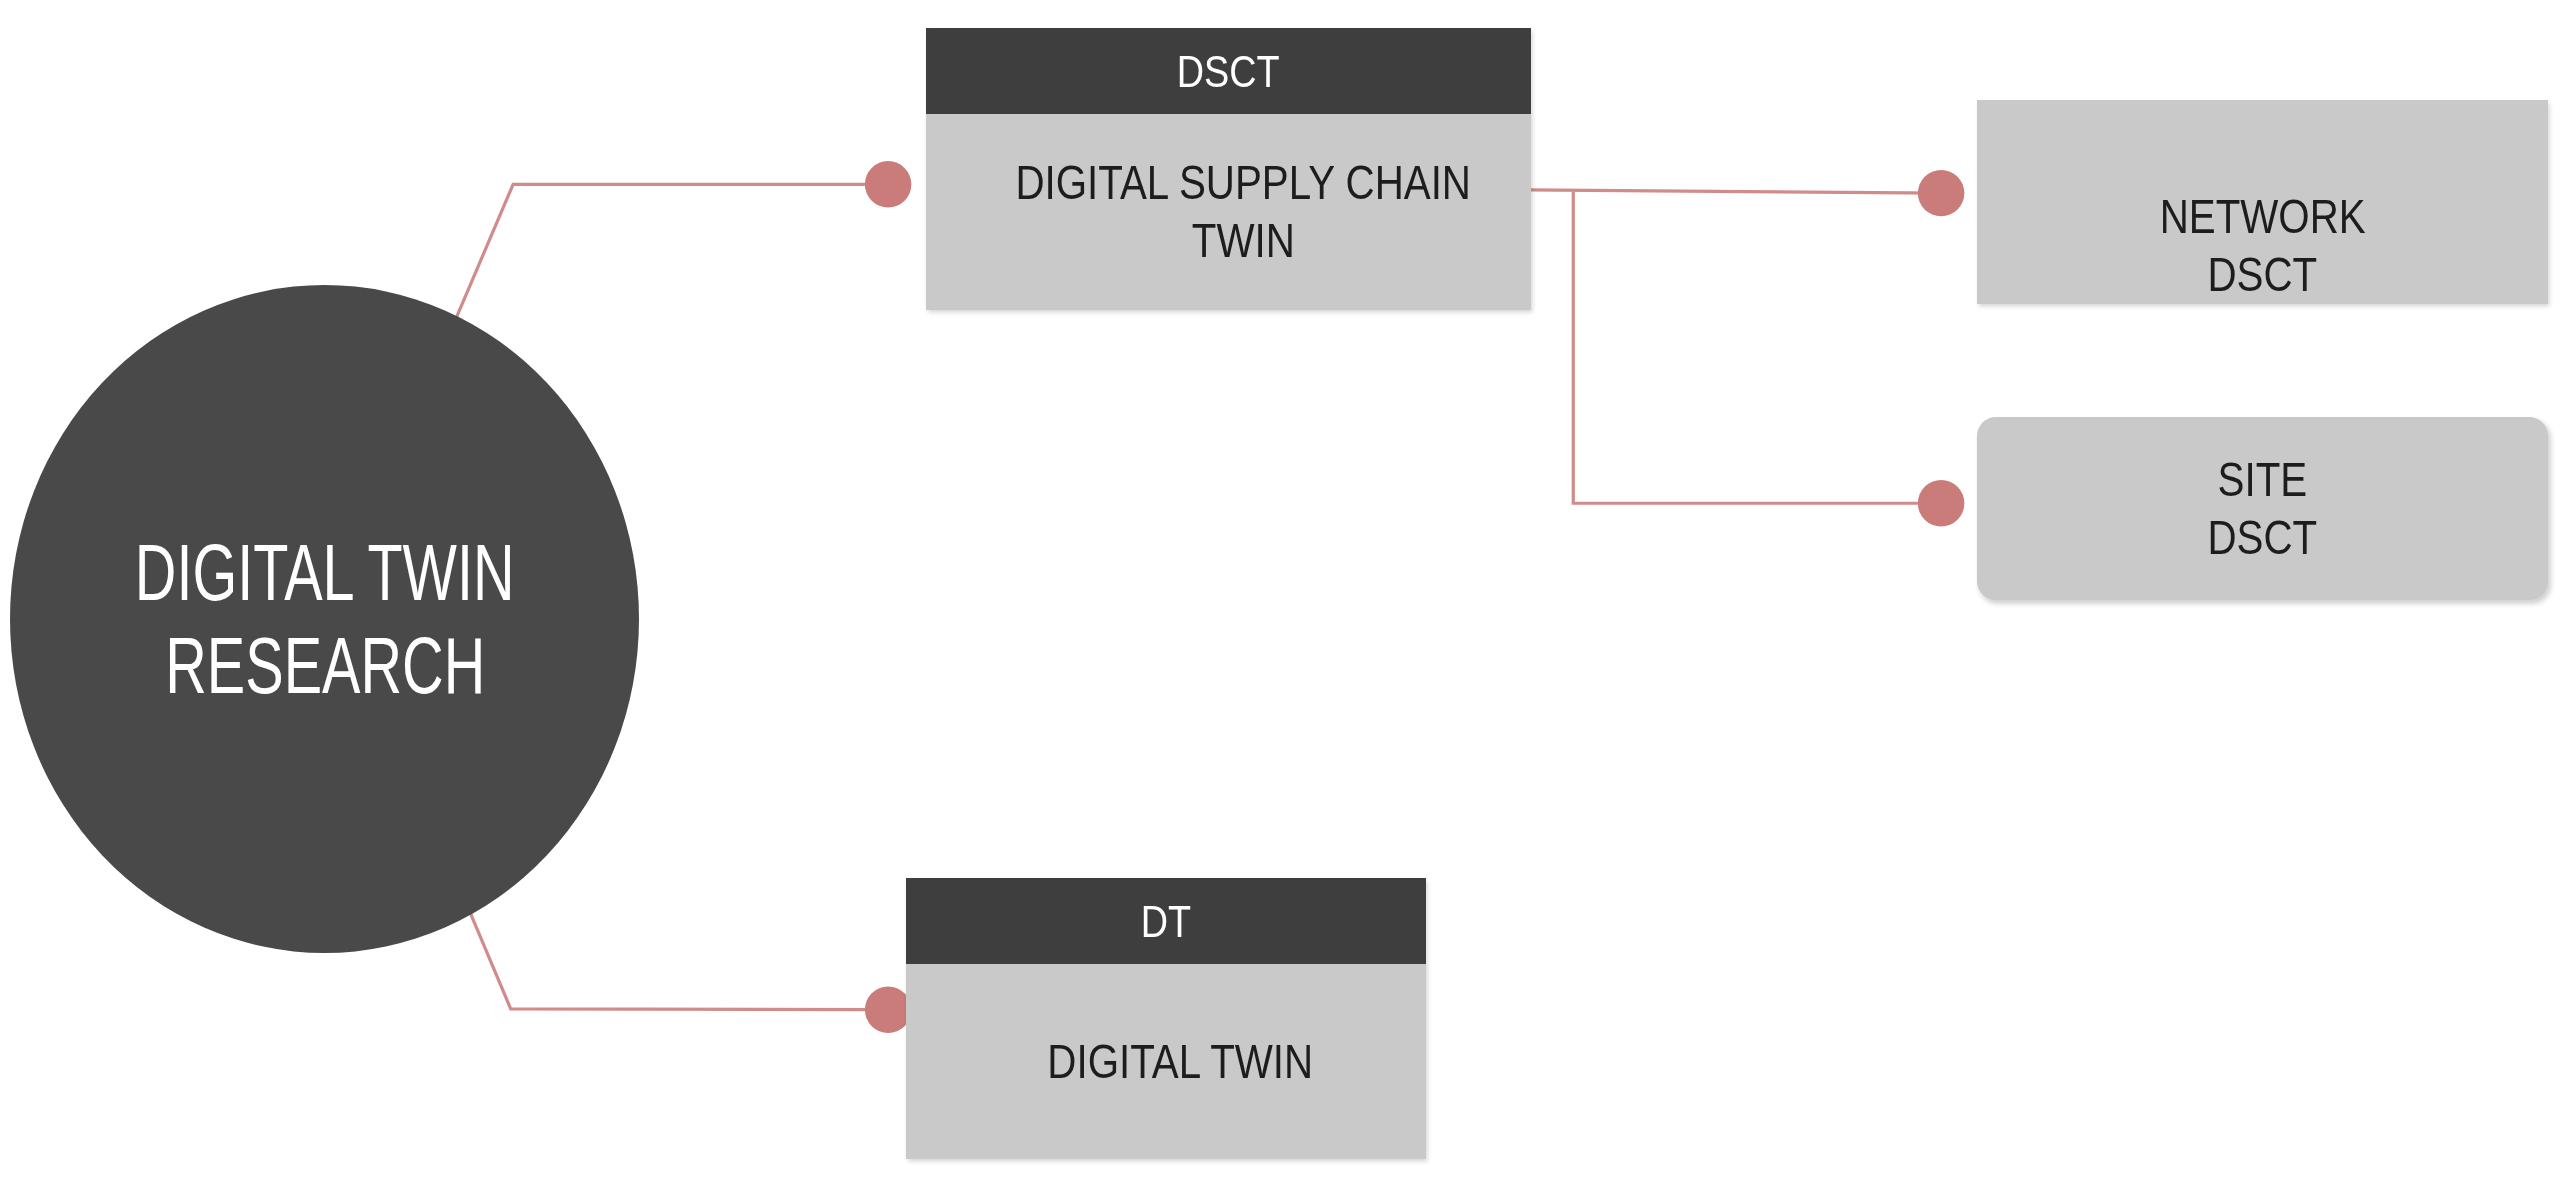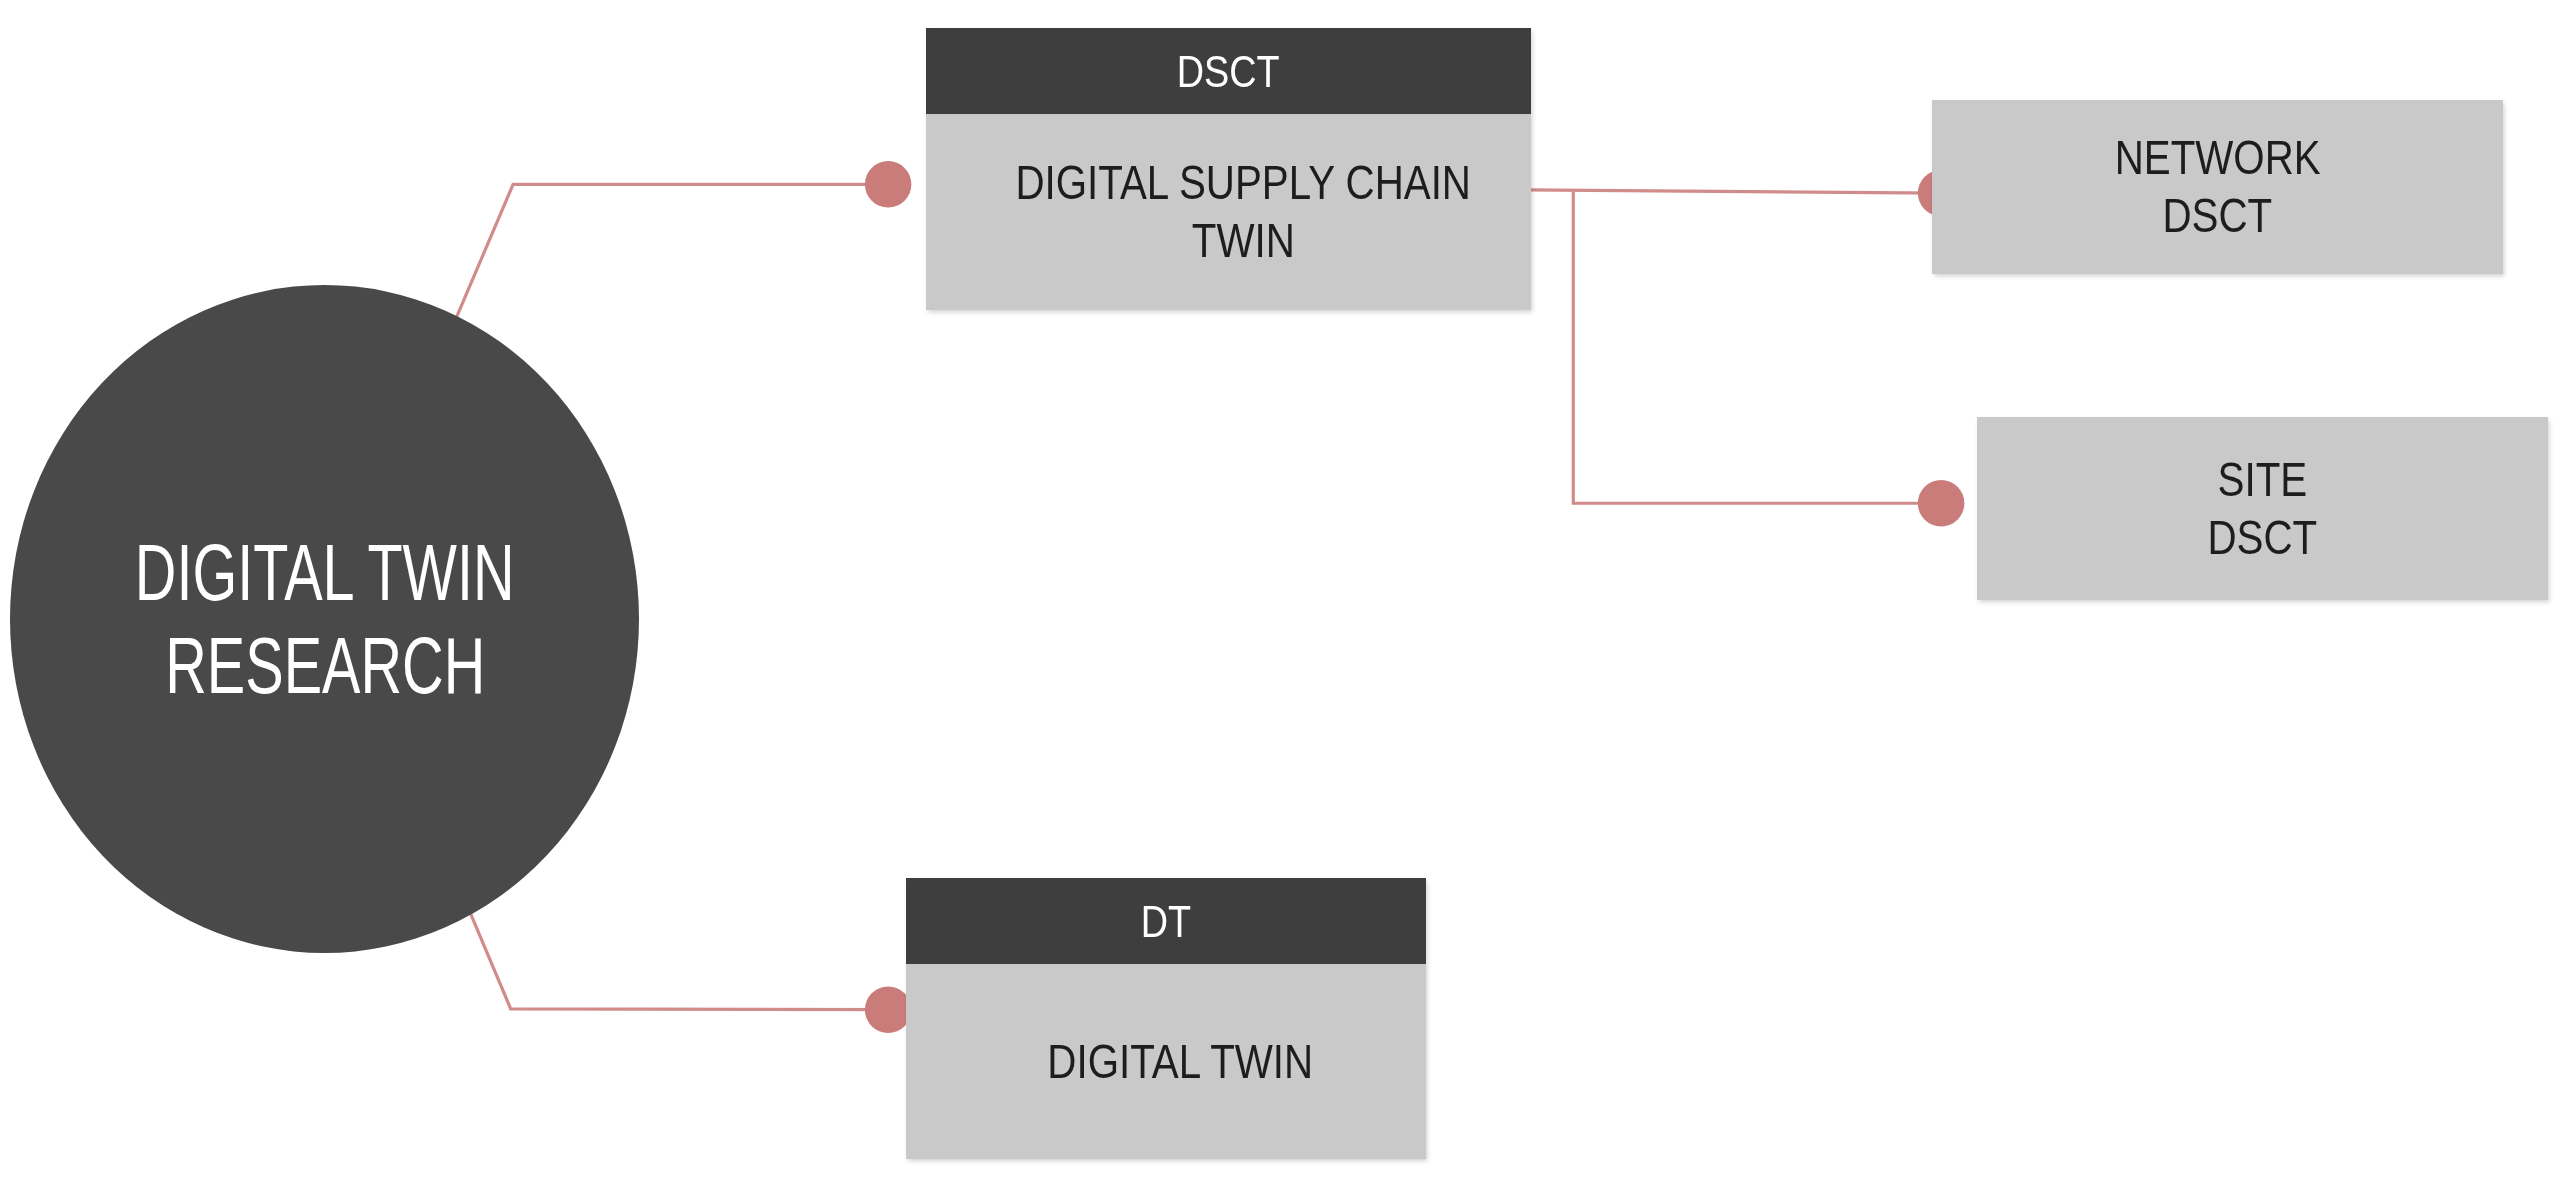--- a/index.html
+++ b/index.html
@@ -61,22 +61,22 @@
   }
 
   
   .leaf{
     background:var(--gray-fill,#c9c9c9);
     color:var(--text-dark,#1d1d1d);
     display:flex;flex-direction:column;align-items:center;justify-content:center;
     text-align:center;
     box-shadow:2.4px 3.2px 4.8px rgba(0,0,0,0.18);
   }
-  #network-box{left:1932px;top:100px;width:571px;height:174px;}
-  #site-box{left:1977px;top:417px;width:571px;height:183px;}
+  #network-box{left:1977px;top:100px;width:571px;height:204px;justify-content:flex-end;}
+  #site-box{left:1977px;top:417px;width:571px;height:183px;border-radius:19px;}
 </style>
 </head>
 <body>
 
 <div id="canvas">
 
   <svg id="connectors" viewBox="0 0 3214 1485" xmlns="http://www.w3.org/2000/svg">
     <polyline fill="none" stroke-width="4" points="560,418 640,230 1108,230" stroke="#d08c8a"></polyline>
     <polyline fill="none" stroke-width="4" points="573,1107 637,1259 1108,1260" stroke="#d08c8a"></polyline>
     <polyline fill="none" stroke-width="4" points="1905,237 2422,241" stroke="#d08c8a"></polyline>

